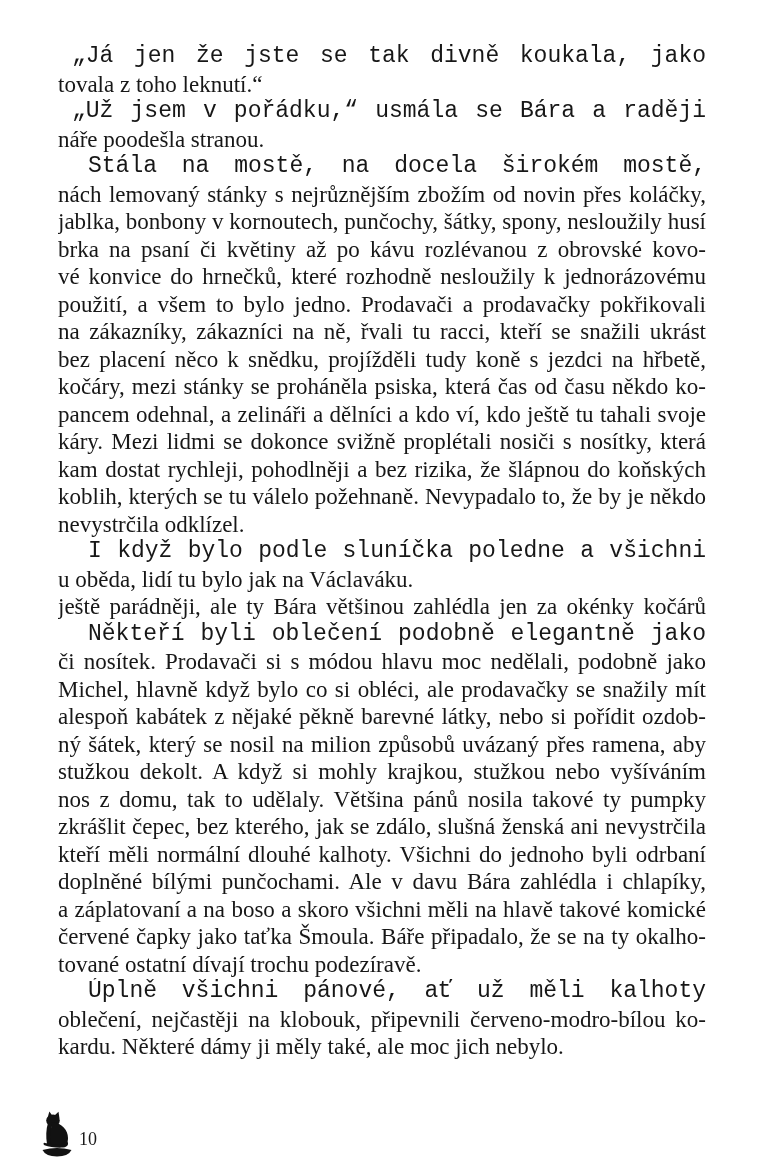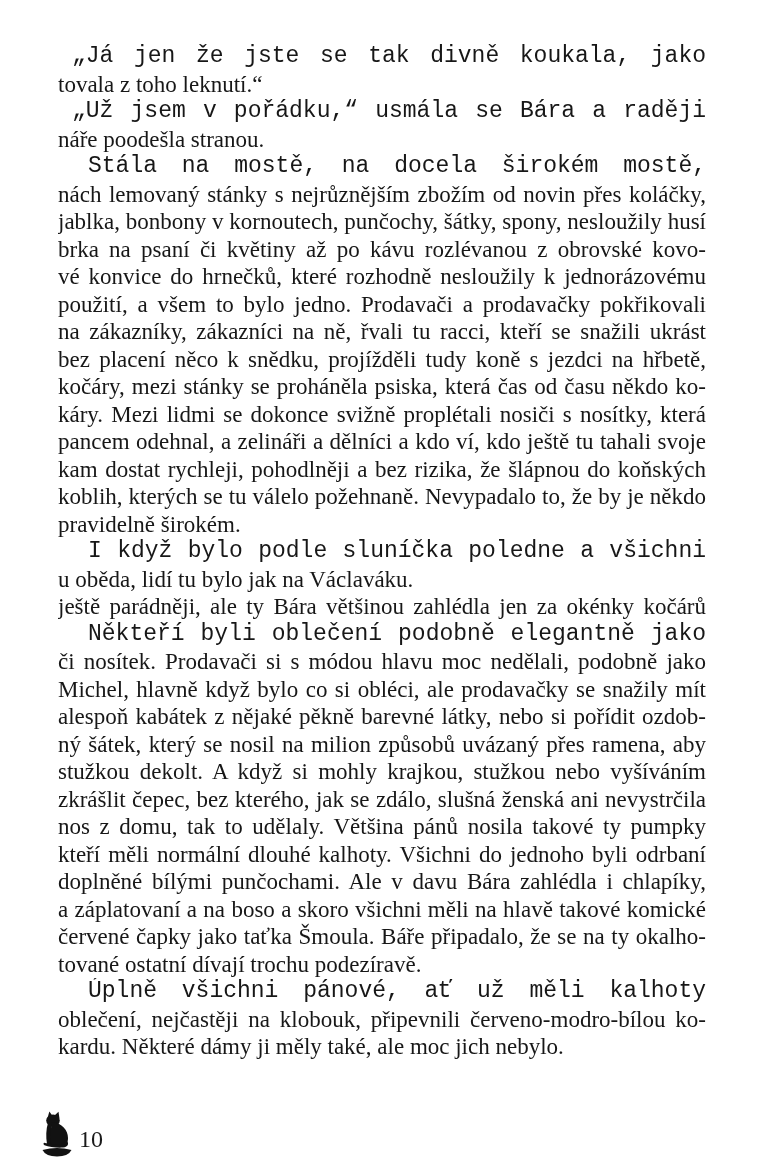--- a/index.html
+++ b/index.html
@@ -30,21 +30,21 @@
   .line.first.quote { text-indent:14px; }
   .line.last { text-align:right; text-align-last:left; }
   .footer-cat {
     position:absolute;
     left:40px; top:1111px;
     width:34px; height:46px;
   }
   .page-number {
     position:absolute;
     left:79px; top:1128px;
-    font-size:24px;
+    font-size:18px;
     line-height:22px;
     color:#1a1a1a;
   }
 </style>
 </head>
 <body>
 
 <div class="text-block" id="text-block">
     <div class="paragraph">
       <div class="line first quote">„Já jen že jste se tak divně koukala, jako jestli jste se už vzpama-</div>
@@ -57,40 +57,40 @@
     <div class="paragraph">
       <div class="line first">Stála na mostě, na docela širokém mostě, který byl po obou stra-</div>
       <div class="line">nách lemovaný stánky s nejrůznějším zbožím od novin přes koláčky,</div>
       <div class="line">jablka, bonbony v kornoutech, punčochy, šátky, spony, nesloužily husí</div>
       <div class="line">brka na psaní či květiny až po kávu rozlévanou z obrovské kovo-</div>
       <div class="line">vé konvice do hrnečků, které rozhodně nesloužily k jednorázovému</div>
       <div class="line">použití, a všem to bylo jedno. Prodavači a prodavačky pokřikovali</div>
       <div class="line">na zákazníky, zákazníci na ně, řvali tu racci, kteří se snažili ukrást</div>
       <div class="line">bez placení něco k snědku, projížděli tudy koně s jezdci na hřbetě,</div>
       <div class="line">kočáry, mezi stánky se proháněla psiska, která čas od času někdo ko-</div>
+      <div class="line">pancem odehnal, a zelináři a dělníci a kdo ví, kdo ještě tu tahali svoje</div>
       <div class="line">káry. Mezi lidmi se dokonce svižně proplétali nosiči s nosítky, která</div>
-      <div class="line">pancem odehnal, a zelináři a dělníci a kdo ví, kdo ještě tu tahali svoje</div>
       <div class="line">kam dostat rychleji, pohodlněji a bez rizika, že šlápnou do koňských</div>
       <div class="line">koblih, kterých se tu válelo požehnaně. Nevypadalo to, že by je někdo</div>
-      <div class="line last">pravidelně širokém.</div>
+      <div class="line last">nevystrčila odklízel.</div>
     </div>
     <div class="paragraph">
       <div class="line first">I když bylo podle sluníčka poledne a všichni měli sedět doma</div>
       <div class="line last">u oběda, lidí tu bylo jak na Václaváku.</div>
     </div>
     <div class="paragraph">
       <div class="line">ještě parádněji, ale ty Bára většinou zahlédla jen za okénky kočárů</div>
       <div class="line first">Někteří byli oblečení podobně elegantně jako pan Dupont, někteří</div>
       <div class="line">či nosítek. Prodavači si s módou hlavu moc nedělali, podobně jako</div>
       <div class="line">Michel, hlavně když bylo co si obléci, ale prodavačky se snažily mít</div>
       <div class="line">alespoň kabátek z nějaké pěkně barevné látky, nebo si pořídit ozdob-</div>
       <div class="line">ný šátek, který se nosil na milion způsobů uvázaný přes ramena, aby</div>
       <div class="line">stužkou dekolt. A když si mohly krajkou, stužkou nebo vyšíváním</div>
+      <div class="line">nos z domu, tak to udělaly. Většina pánů nosila takové ty pumpky</div>
       <div class="line">zkrášlit čepec, bez kterého, jak se zdálo, slušná ženská ani nevystrčila</div>
-      <div class="line">nos z domu, tak to udělaly. Většina pánů nosila takové ty pumpky</div>
       <div class="line">kteří měli normální dlouhé kalhoty. Všichni do jednoho byli odrbaní</div>
       <div class="line">doplněné bílými punčochami. Ale v davu Bára zahlédla i chlapíky,</div>
       <div class="line">a záplatovaní a na boso a skoro všichni měli na hlavě takové komické</div>
       <div class="line">červené čapky jako taťka Šmoula. Báře připadalo, že se na ty okalho-</div>
       <div class="line last">tované ostatní dívají trochu podezíravě.</div>
     </div>
     <div class="paragraph">
       <div class="line first">Úplně všichni pánové, ať už měli kalhoty jakékoliv, si někam na</div>
       <div class="line">oblečení, nejčastěji na klobouk, připevnili červeno-modro-bílou ko-</div>
       <div class="line last">kardu. Některé dámy ji měly také, ale moc jich nebylo.</div>

